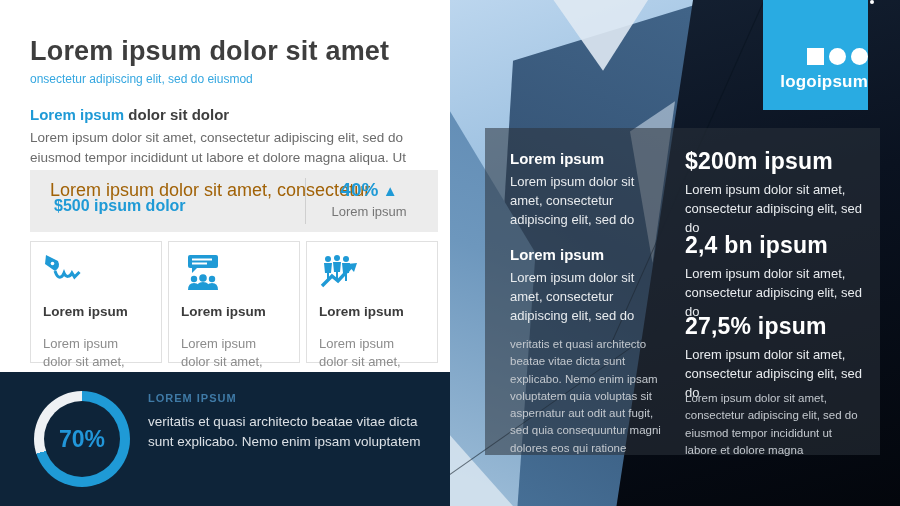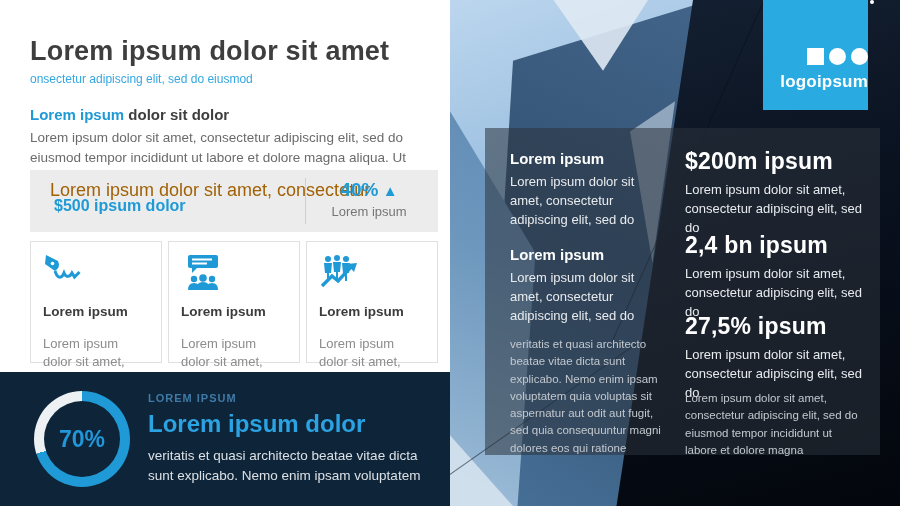--- a/index.html
+++ b/index.html
@@ -206,18 +206,17 @@
   </div>
 
   <div class="band">
     <div class="ring" id="progress-ring" style="background: conic-gradient(rgb(31, 154, 214) 0%, rgb(31, 154, 214) 70%, rgb(238, 241, 244) 70%, rgb(238, 241, 244) 100%);">
       <div class="ring-inner">
         <span class="pct">70%</span>
       </div>
     </div>
     <div class="band-text">
       <div class="band-overline">LOREM IPSUM</div>
-      <div class="band-heading">Lorem ipsum dolor</div>
       <div class="band-body">veritatis et quasi architecto beatae vitae dicta sunt explicabo. Nemo enim ipsam voluptatem</div>
     </div>
   </div>
 
 </div>
 
 </body></html>

